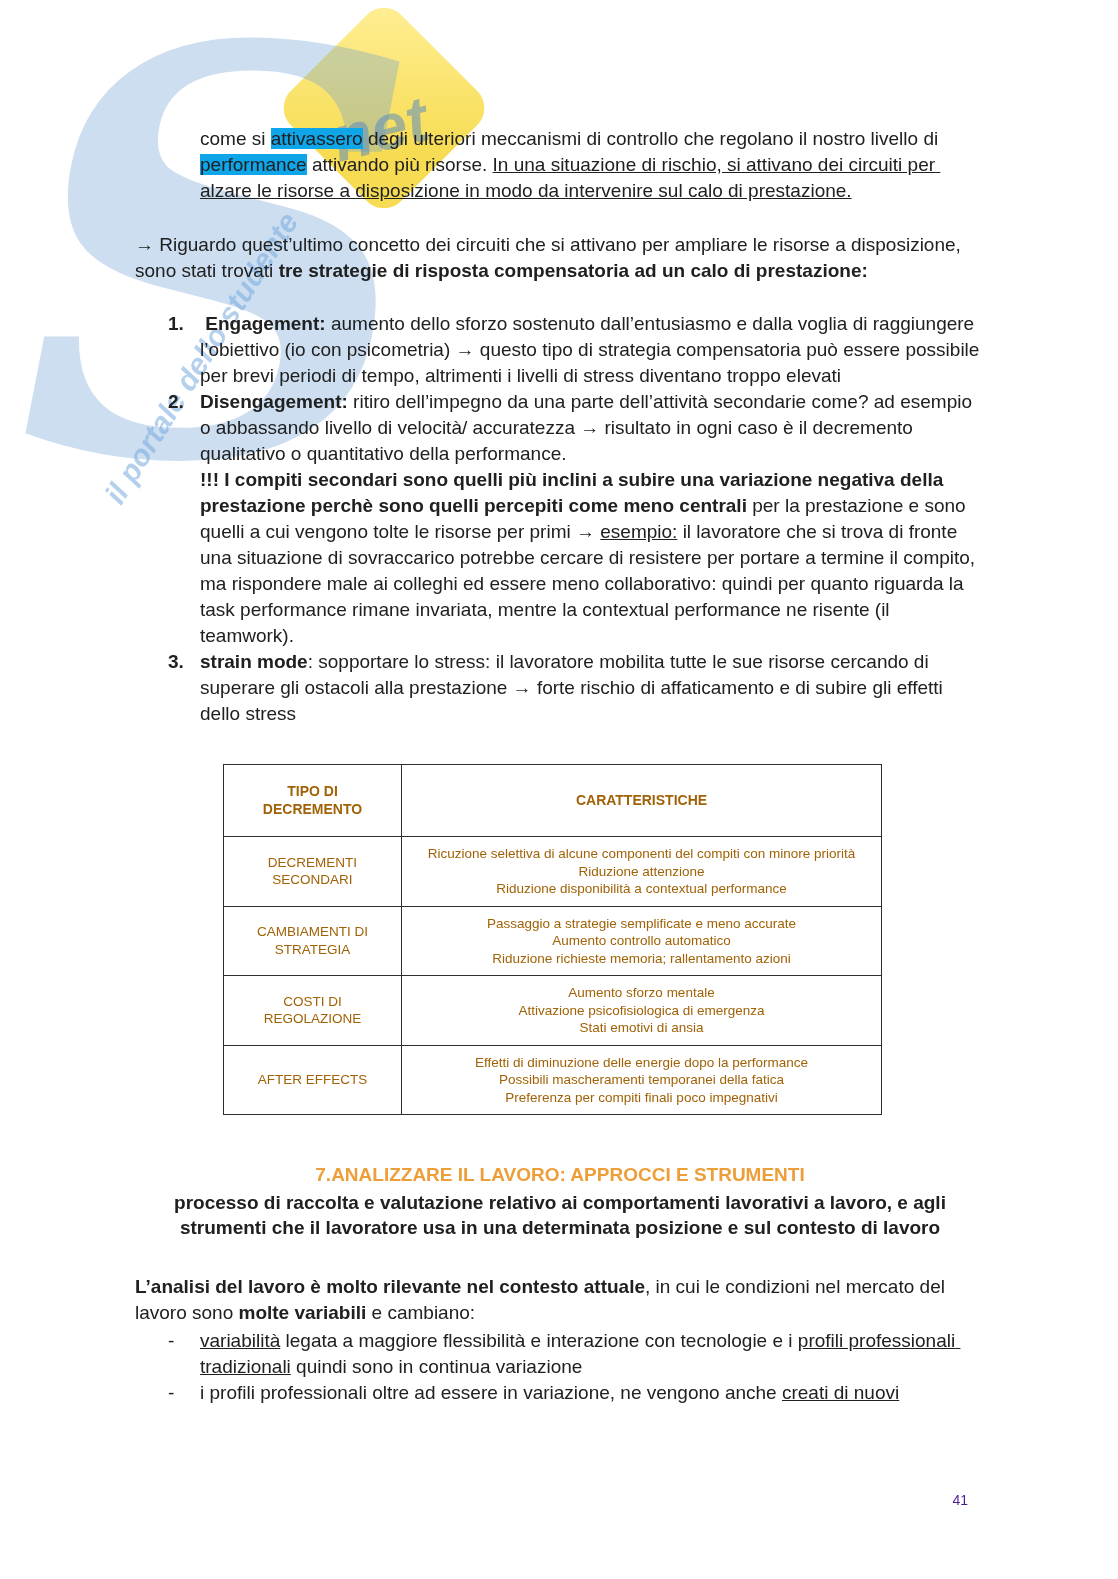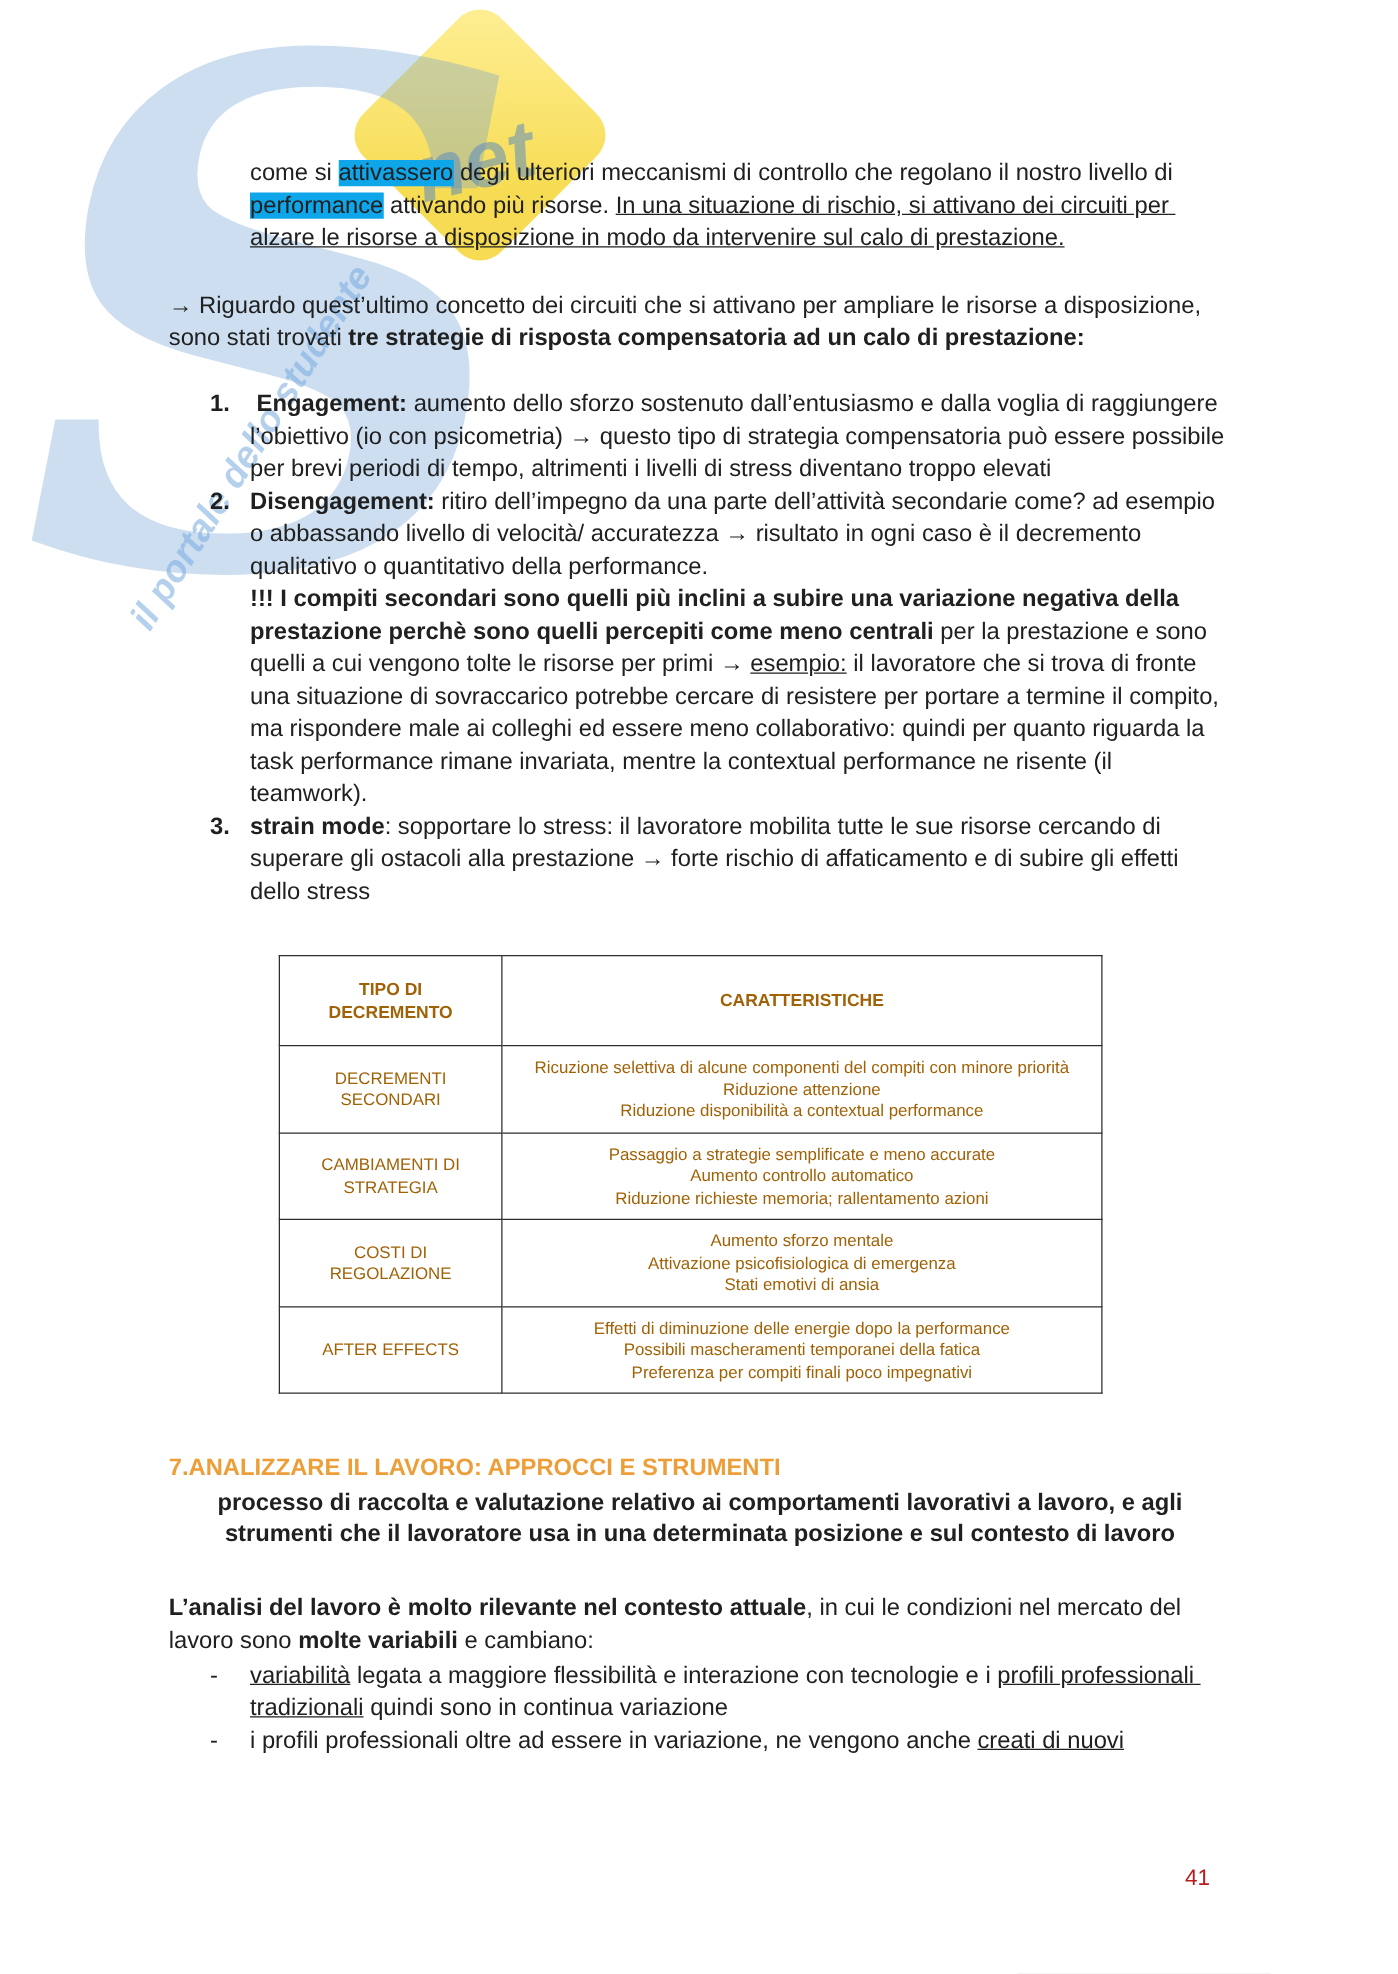--- a/index.html
+++ b/index.html
@@ -77,33 +77,33 @@
     border:1.5px solid #2e2e2e;
     text-align:center; vertical-align:middle;
     padding:8px 12px;
     background:rgba(255,255,255,0.85);
   }
   .dtable th { font-weight:700; font-size:14px; padding:18px 12px; }
   .dtable td.rowlines { white-space:pre-line; }
 
   
   .heading7 {
-    margin:47px 0 0; text-align:left;
+    margin:47px 0 0; text-align:center;
     color:#ED9E38; font-size:19px; font-weight:700; line-height:26px;
   }
   .subheading {
     margin:2px 0 0; text-align:center;
     font-weight:700; line-height:25px;
   }
 
   .ulist { margin-top:2px; }
 
   .pagenum {
     position:absolute; top:1492px; right:150px;
-    z-index:1; font-size:18px; color:#b91c1c;
+    z-index:1; font-size:14px; color:#4c1d95;
   }
 </style>
 </head>
 <body>
 
 <div class="page">
 
   <div class="watermark">
     <div class="wm-diamond"></div>
     <div class="wm-s">S</div>

